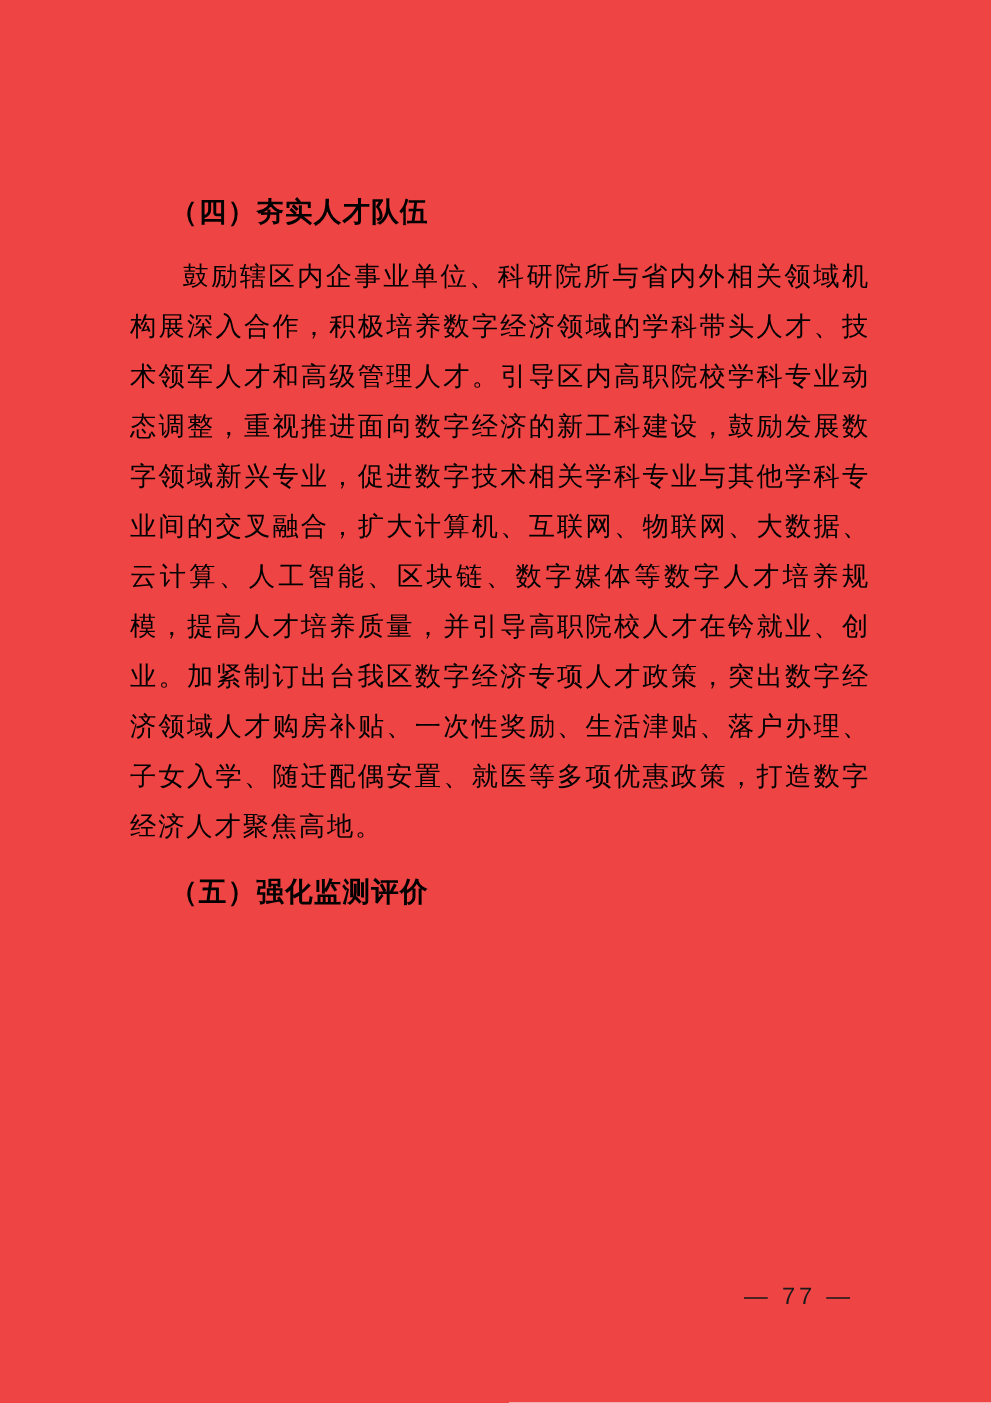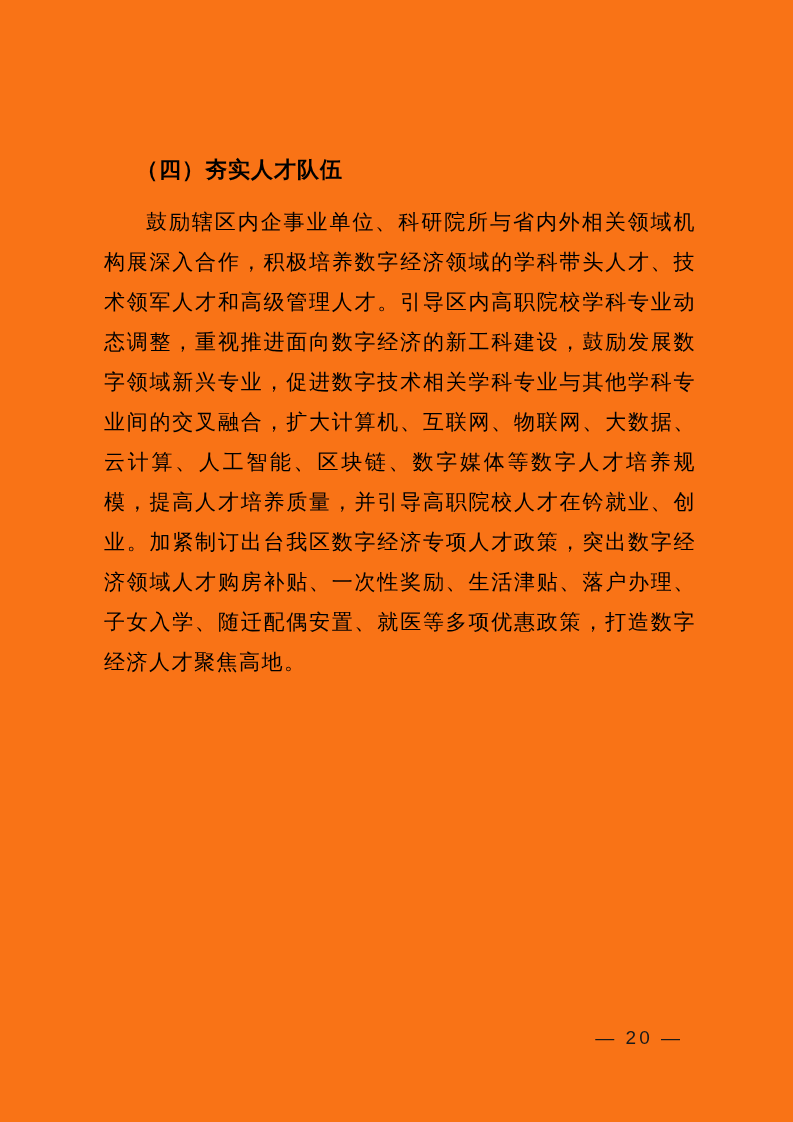--- a/index.html
+++ b/index.html
@@ -4,21 +4,21 @@
 <style>
   html, body {
     margin: 0;
     padding: 0;
     background: #ffffff;
   }
   .page {
     position: relative;
     width: 793px;
     height: 1122px;
-    background: #f97316;
+    background: #ef4444;
     font-family: "Liberation Sans", "DejaVu Sans", sans-serif;
     color: #000000;
     overflow: hidden;
   }
   .content {
     position: absolute;
     left: 92px;
     top: 150px;
     width: 616px;
   }
@@ -57,18 +57,19 @@
 
 <div class="page">
   <div class="content">
 
     <section>
       <h2 class="section-heading">（四）夯实人才队伍</h2>
       <p class="body-para">鼓励辖区内企事业单位、科研院所与省内外相关领域机构展深入合作，积极培养数字经济领域的学科带头人才、技术领军人才和高级管理人才。引导区内高职院校学科专业动态调整，重视推进面向数字经济的新工科建设，鼓励发展数字领域新兴专业，促进数字技术相关学科专业与其他学科专业间的交叉融合，扩大计算机、互联网、物联网、大数据、云计算、人工智能、区块链、数字媒体等数字人才培养规模，提高人才培养质量，并引导高职院校人才在钤就业、创业。加紧制订出台我区数字经济专项人才政策，突出数字经济领域人才购房补贴、一次性奖励、生活津贴、落户办理、子女入学、随迁配偶安置、就医等多项优惠政策，打造数字经济人才聚焦高地。</p>
     </section>
 
     <section>
+      <h2 class="section-heading">（五）强化监测评价</h2>
     </section>
 
   </div>
 
-  <div class="page-number">— 20 —</div>
+  <div class="page-number">— 77 —</div>
 </div>
 
 </body></html>

